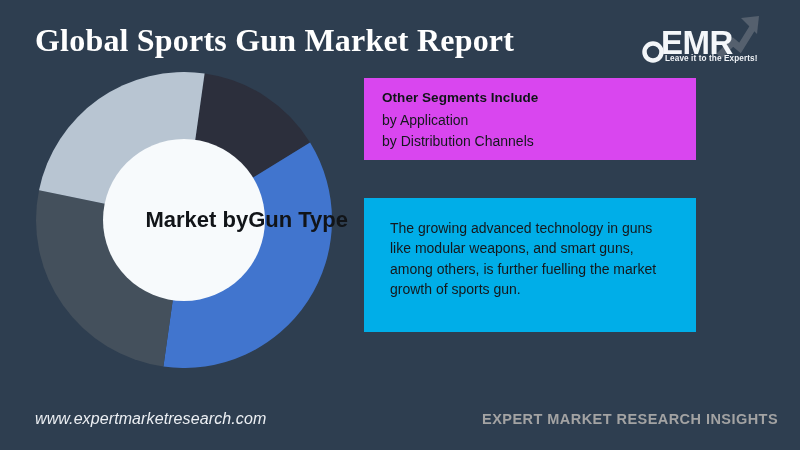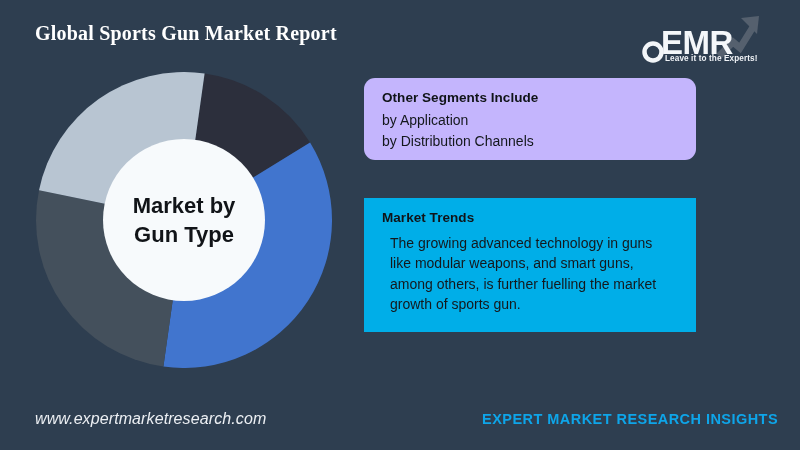--- a/index.html
+++ b/index.html
@@ -15,21 +15,21 @@
     position: relative;
   }
 
   
   #page-title {
     position: absolute;
     left: 35px;
     top: 22px;
     font-family: "Liberation Serif", serif;
     font-weight: bold;
-    font-size: 20px;
+    font-size: 32px;
     color: #ffffff;
     letter-spacing: 0.2px;
     white-space: nowrap;
   }
 
   
   #logo {
     position: absolute;
     right: 37px;
     top: 12px;
@@ -42,27 +42,27 @@
   #donut-wrap {
     position: absolute;
     left: 36px;
     top: 72px;
     width: 296px;
     height: 296px;
   }
   #donut-svg { display: block; }
   .donut-center-label {
     position: absolute;
-    left: 0; top: 0;
+    left: 16px; top: 0;
     width: 296px;
     height: 296px;
     display: flex;
-    flex-direction: column;
+    flex-direction: row;
     align-items: center;
-    justify-content: center;
+    justify-content: flex-end;
     pointer-events: none;
   }
   .donut-center-label span {
     font-family: "Liberation Sans", sans-serif;
     font-weight: bold;
     font-size: 22px;
     color: #111418;
     line-height: 1.33;
     text-align: center;
     white-space: nowrap;
@@ -72,22 +72,21 @@
   .info-box {
     position: absolute;
     padding: 12px 16px 14px 18px;
     box-sizing: border-box;
   }
   #box-other-segments {
     left: 364px;
     top: 78px;
     width: 332px;
     height: 82px;
-    background: #c4b5fd;
-    border-radius: 11px;
+    background: #d946ef;
   }
   #box-market-trends {
     left: 364px;
     top: 198px;
     width: 332px;
     height: 134px;
     background: #00aee8;
   }
   .box-heading {
     font-family: "Liberation Sans", sans-serif;
@@ -123,21 +122,21 @@
     letter-spacing: 0.1px;
     font-style: italic;
   }
   #footer-brand {
     position: absolute;
     right: 22px;
     bottom: 23px;
     font-family: "Liberation Sans", sans-serif;
     font-weight: bold;
     font-size: 14.5px;
-    color: #0ea5e9;
+    color: #a3a3a3;
     letter-spacing: 0.45px;
     margin-left: 28px;
   }
 </style>
 </head>
 <body>
 
 <div id="page-title">Global Sports Gun Market Report</div>
 
 <div id="logo">
@@ -168,18 +167,17 @@
   </div>
 </div>
 
 <div class="info-box" id="box-other-segments">
   <p class="box-heading">Other Segments Include</p>
   <p class="box-line">by Application</p>
   <p class="box-line">by Distribution Channels</p>
 </div>
 
 <div class="info-box" id="box-market-trends">
-  <p class="box-heading">Market Trends</p>
   <p class="box-body">The growing advanced technology in guns like modular weapons, and smart guns, among others, is further fuelling the market growth of sports gun.</p>
 </div>
 
 <div id="footer-url">www.expertmarketresearch.com</div>
 <div id="footer-brand">EXPERT MARKET RESEARCH INSIGHTS</div>
 
 </body></html>

